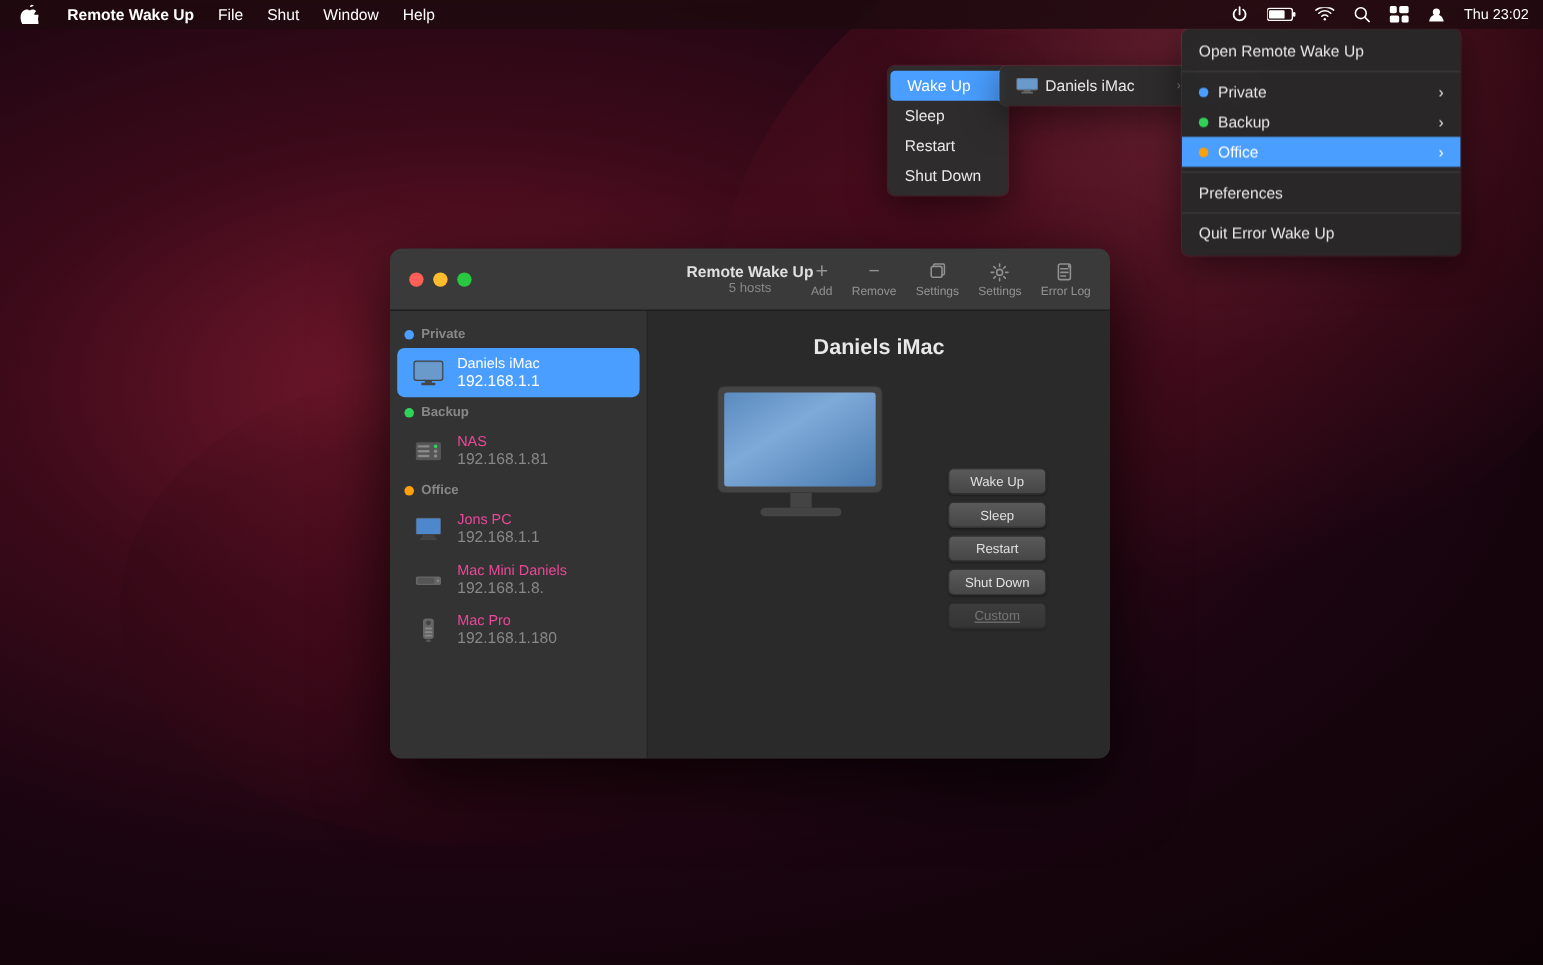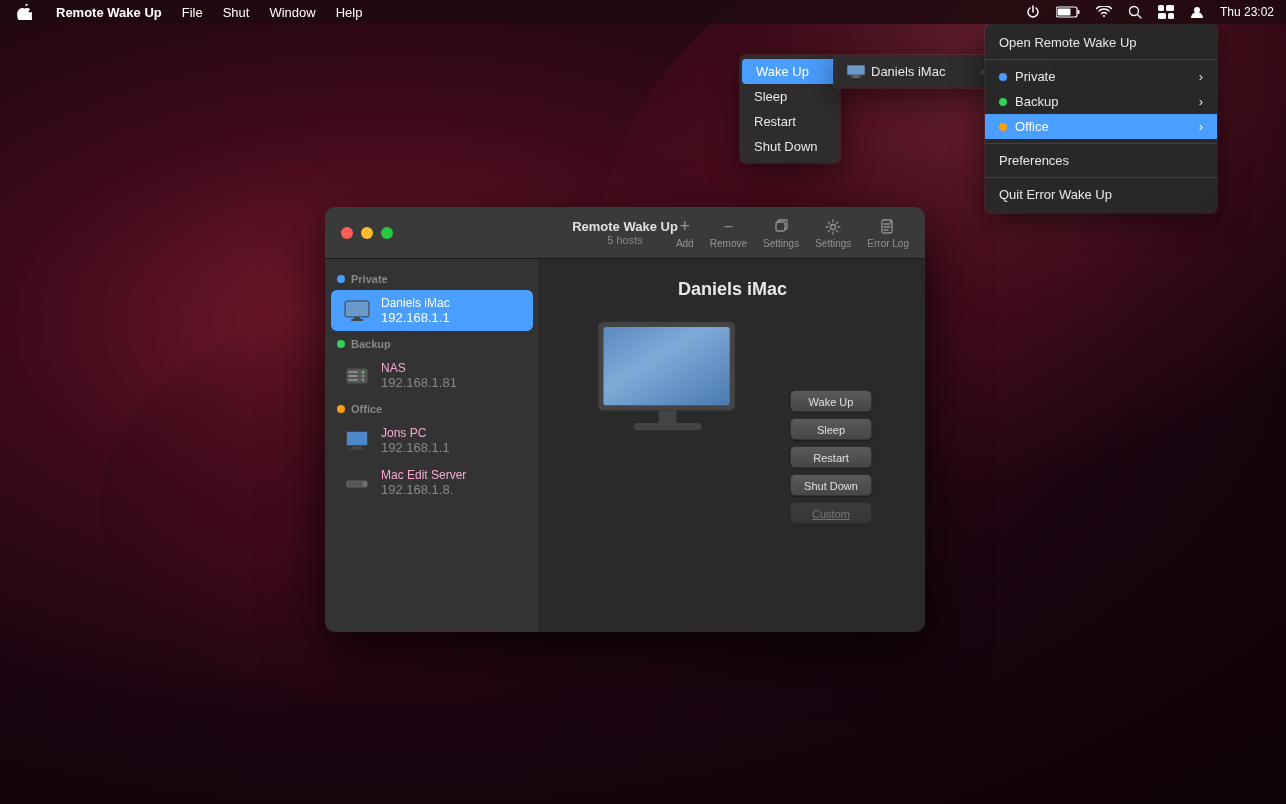--- a/index.html
+++ b/index.html
@@ -265,21 +265,21 @@
     }
 
     .host-info {
       display: flex;
       flex-direction: column;
     }
 
     .host-name {
       font-size: 12px;
       font-weight: 500;
-      color: #f9a8d4;
+      color: #ec4899;
     }
 
     .host-ip {
       font-size: 13px;
       color: #888;
     }
 
     
     .detail-area {
       flex: 1;
@@ -652,22 +652,38 @@
       </div>
       <div class="sidebar-item">
         <div class="device-icon">
           <svg width="28" height="22" viewBox="0 0 28 22" fill="none">
             <rect x="3" y="8" width="22" height="8" rx="2" fill="#666" stroke="#333" stroke-width="1"></rect>
             <rect x="5" y="9.5" width="14" height="5" rx="1" fill="#555"></rect>
             <circle cx="22" cy="12" r="1" fill="#888"></circle>
           </svg>
         </div>
         <div class="host-info">
-          <span class="host-name">Mac Edit Server</span>
+          <span class="host-name">Mac Mini Daniels</span>
           <span class="host-ip">192.168.1.8.</span>
+        </div>
+      </div>
+      <div class="sidebar-item">
+        <div class="device-icon">
+          <svg width="24" height="22" viewBox="0 0 24 22" fill="none">
+            <rect x="7" y="1" width="10" height="18" rx="3" fill="#666" stroke="#333" stroke-width="1"></rect>
+            <circle cx="12" cy="5" r="2" fill="#444"></circle>
+            <rect x="9" y="9" width="6" height="1.5" rx="0.5" fill="#888"></rect>
+            <rect x="9" y="12" width="6" height="1.5" rx="0.5" fill="#888"></rect>
+            <rect x="9" y="15" width="6" height="1.5" rx="0.5" fill="#888"></rect>
+            <rect x="10" y="19" width="4" height="2" rx="1" fill="#555"></rect>
+          </svg>
+        </div>
+        <div class="host-info">
+          <span class="host-name">Mac Pro</span>
+          <span class="host-ip">192.168.1.180</span>
         </div>
       </div>
     </div>
 
     <div class="detail-area">
       <div class="detail-title">Daniels iMac</div>
       <div class="device-and-buttons">
 
         <div class="device-preview">
           <svg class="imac-svg" viewBox="0 0 160 135">

